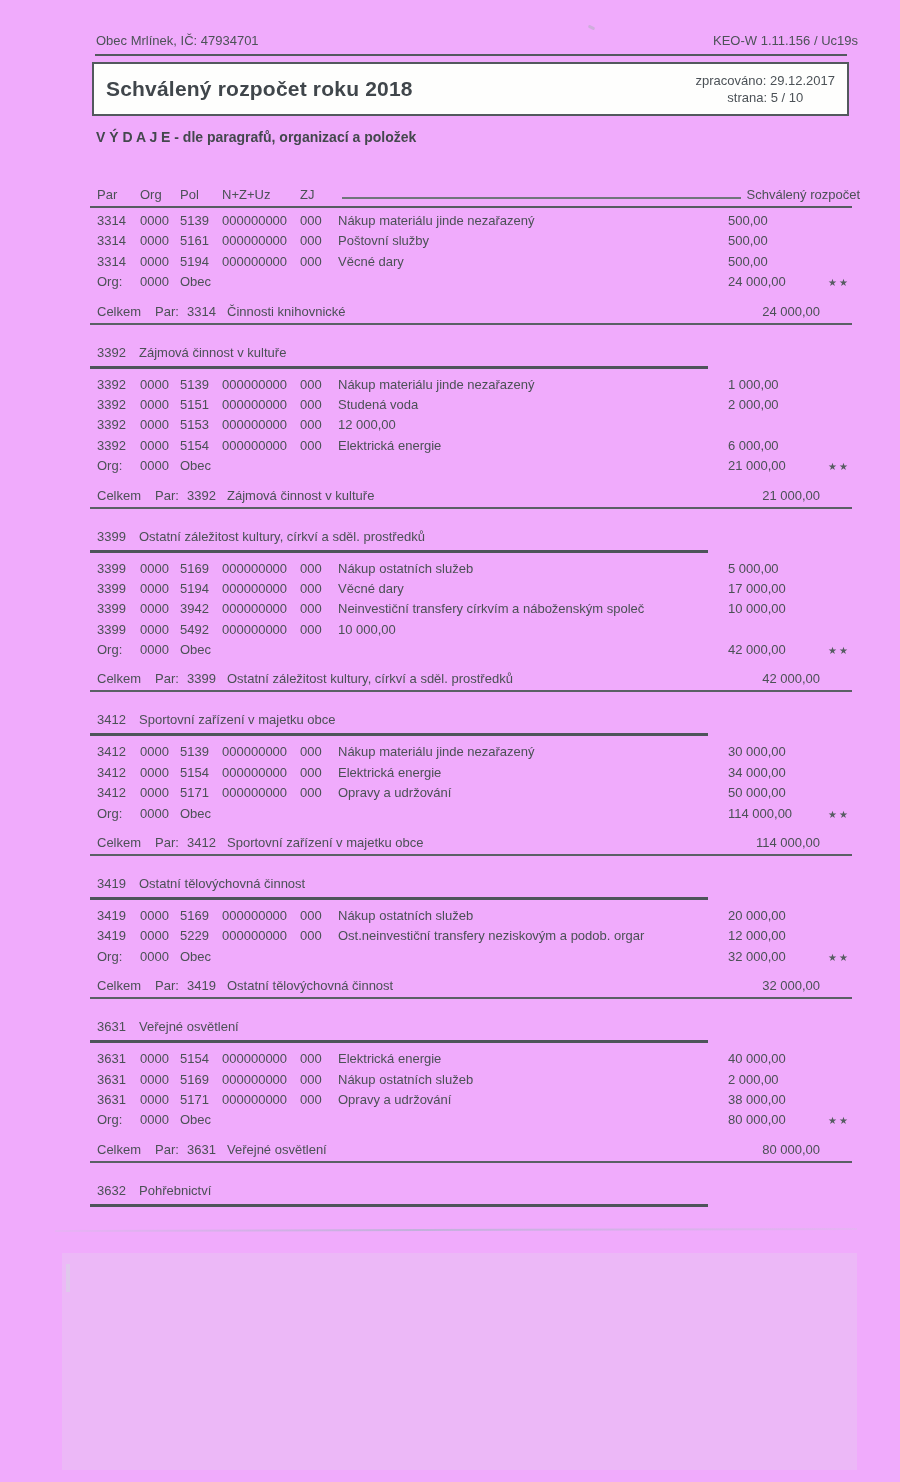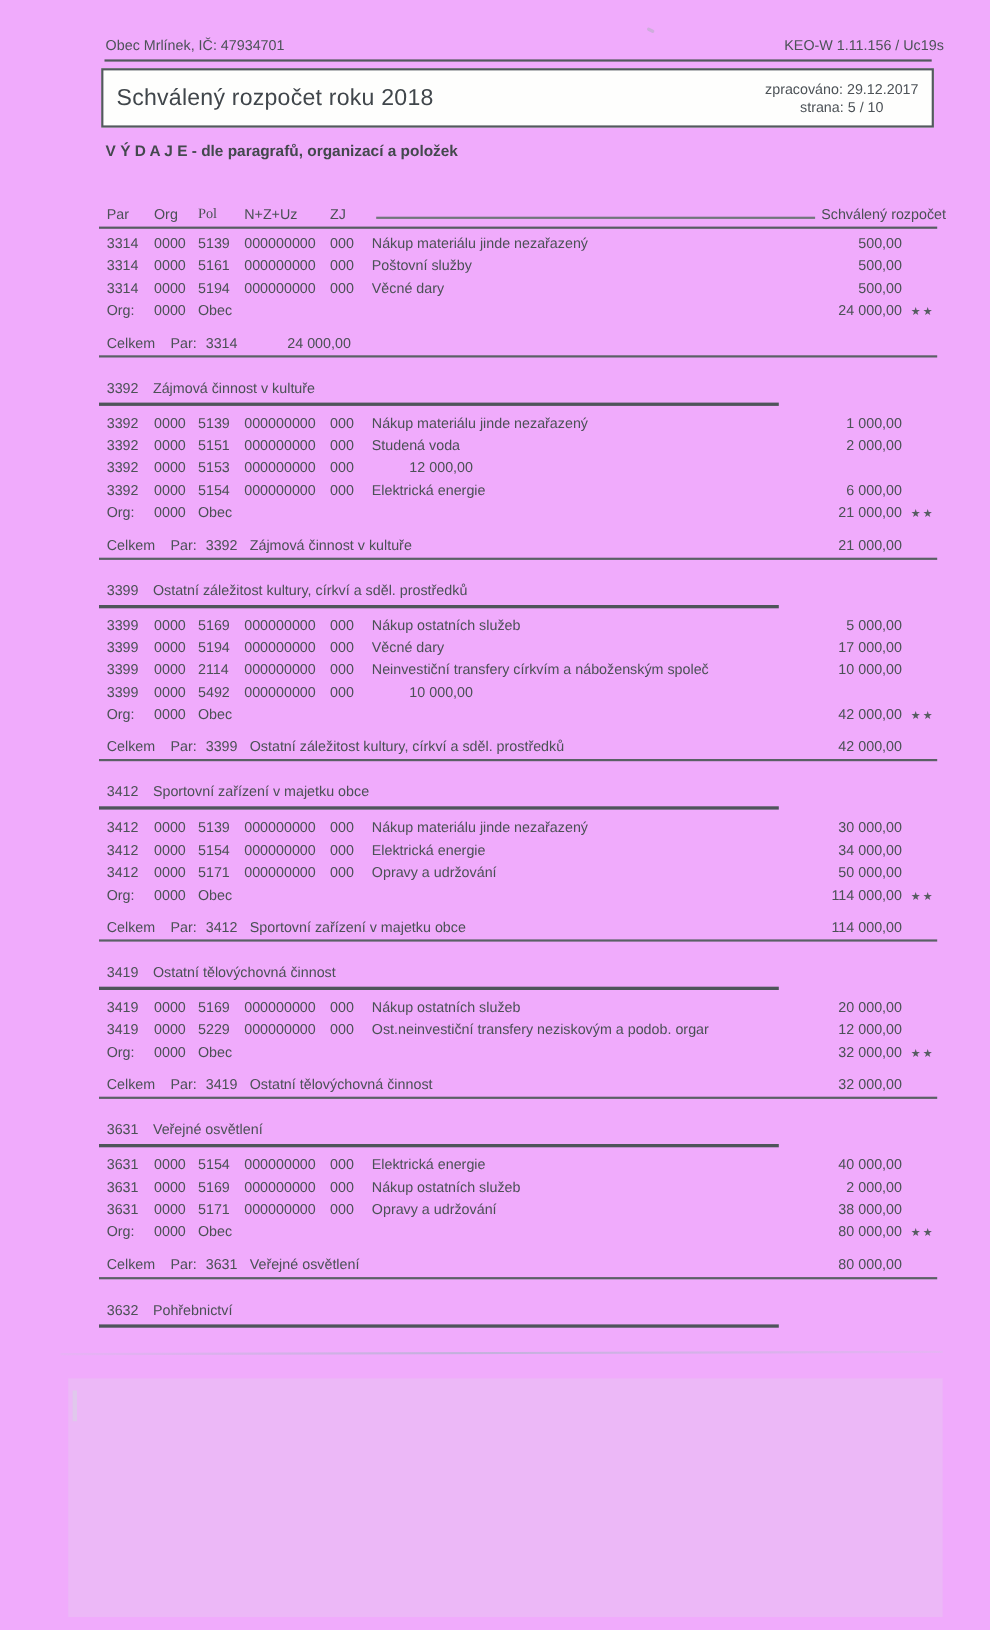--- a/index.html
+++ b/index.html
@@ -6,39 +6,39 @@
   html,body { background:#ffffff; }
   body { width:900px; height:1482px; font-family:"Liberation Sans", sans-serif; }
   .page { position:relative; width:900px; height:1482px; background:#f0abfc; overflow:hidden; color:#4a5055; }
 
   
   .doc-header { position:absolute; top:33px; left:96px; right:42px; display:flex; justify-content:space-between; font-size:13px; color:#4c5257; }
   .header-rule { position:absolute; top:54px; left:95px; width:752px; height:2px; background:#53595e; }
 
   
   .title-box { position:absolute; top:62px; left:92px; width:757px; height:54px; border:2px solid #53595e; background:#fefefd; display:flex; justify-content:space-between; align-items:center; padding:0 12px; }
-  .title-box .title { font-size:21px; font-weight:normal; color:#40464b; letter-spacing:0.2px; }
+  .title-box .title { font-size:21px; font-weight:bold; color:#40464b; letter-spacing:0.2px; }
   .title-meta { text-align:center; font-size:13px; line-height:17px; color:#4c5257; }
 
   .vydaje { position:absolute; top:129px; left:96px; font-size:14px; font-weight:bold; color:#43484d; }
 
   
   .table { position:absolute; top:153px; left:90px; width:762px; font-size:13px; color:#4b5156; }
 
   .thead { display:flex; align-items:flex-end; padding:0 0 4px 7px; border-bottom:2px solid #565c61; }
-  .h-par { width:43px;margin-top:34px; } .h-org { width:40px; } .h-pol { width:42px;font-family:Liberation Serif, serif; } .h-nzuz { width:78px; } .h-zj { width:30px; }
+  .h-par { width:43px;margin-top:34px; } .h-org { width:40px; } .h-pol { width:42px; } .h-nzuz { width:78px; } .h-zj { width:30px; }
   .h-line { flex:1; height:0; border-bottom:2px solid #70767b; margin:0 6px 3px 12px; }
   .h-amount { white-space:nowrap; margin-right:-8px; }
 
   .trow { display:flex; align-items:baseline; height:20.4px; padding-left:7px; }
   .rows-group { margin-top:5px; }
   .c-par { width:43px; } .c-org { width:40px; } .c-pol { width:42px; } .c-nzuz { width:78px; } .c-zj { width:38px; }
   .c-desc { flex:1; white-space:nowrap; overflow:hidden; }
   .c-desc2 { flex:1; white-space:nowrap; }
-  .c-amount { width:92px; text-align:right; white-space:nowrap; }
+  .c-amount { width:92px; white-space:nowrap; }
   .c-stars { width:32px; padding-left:8px; font-size:10px; letter-spacing:2px; color:#565c61; white-space:nowrap; }
 
   .celkem { display:flex; align-items:flex-start; margin-top:9px; padding:0 0 4px 7px; border-bottom:2px solid #5a6065; }
   .ck-label { width:58px; } .ck-par { width:32px; } .ck-code { width:40px; }
   .ck-title { flex:1; white-space:nowrap; }
   .ck-amount { width:92px; text-align:right; white-space:nowrap; }
   .ck-stars { width:32px; }
 
   .par-head { display:flex; margin-top:20px; margin-bottom:8px; width:618px; padding:0 0 6px 7px; border-bottom:3px solid #4e545a; }
   .ph-code { width:42px; } .ph-title { flex:1; white-space:nowrap; }
@@ -120,20 +120,21 @@
             <span class="c-org">0000</span>
             <span class="c-desc2">Obec</span>
             <span class="c-amount">24 000,00</span>
             <span class="c-stars">★★</span>
           </div>
         </div>
         <div class="celkem">
           <span class="ck-label">Celkem</span>
           <span class="ck-par">Par:</span>
           <span class="ck-code">3314</span>
+          <span class="ck-title">Činnosti knihovnické</span>
           <span class="ck-amount">24 000,00</span>
           <span class="ck-stars"></span>
         </div>
       </div>
       <div class="block">
         <div class="par-head">
           <span class="ph-code">3392</span>
           <span class="ph-title">Zájmová činnost v kultuře</span>
         </div>
         <div class="rows-group">
@@ -215,21 +216,21 @@
             <span class="c-pol">5194</span>
             <span class="c-nzuz">000000000</span>
             <span class="c-zj">000</span>
             <span class="c-desc">Věcné dary</span>
             <span class="c-amount">17 000,00</span>
             <span class="c-stars"></span>
           </div>
           <div class="trow">
             <span class="c-par">3399</span>
             <span class="c-org">0000</span>
-            <span class="c-pol">2114</span>
+            <span class="c-pol">3942</span>
             <span class="c-nzuz">000000000</span>
             <span class="c-zj">000</span>
             <span class="c-desc">Neinvestiční transfery církvím a náboženským společ</span>
             <span class="c-amount">10 000,00</span>
             <span class="c-stars"></span>
           </div>
           <div class="trow">
             <span class="c-par">3399</span>
             <span class="c-org">0000</span>
             <span class="c-pol">5492</span>

